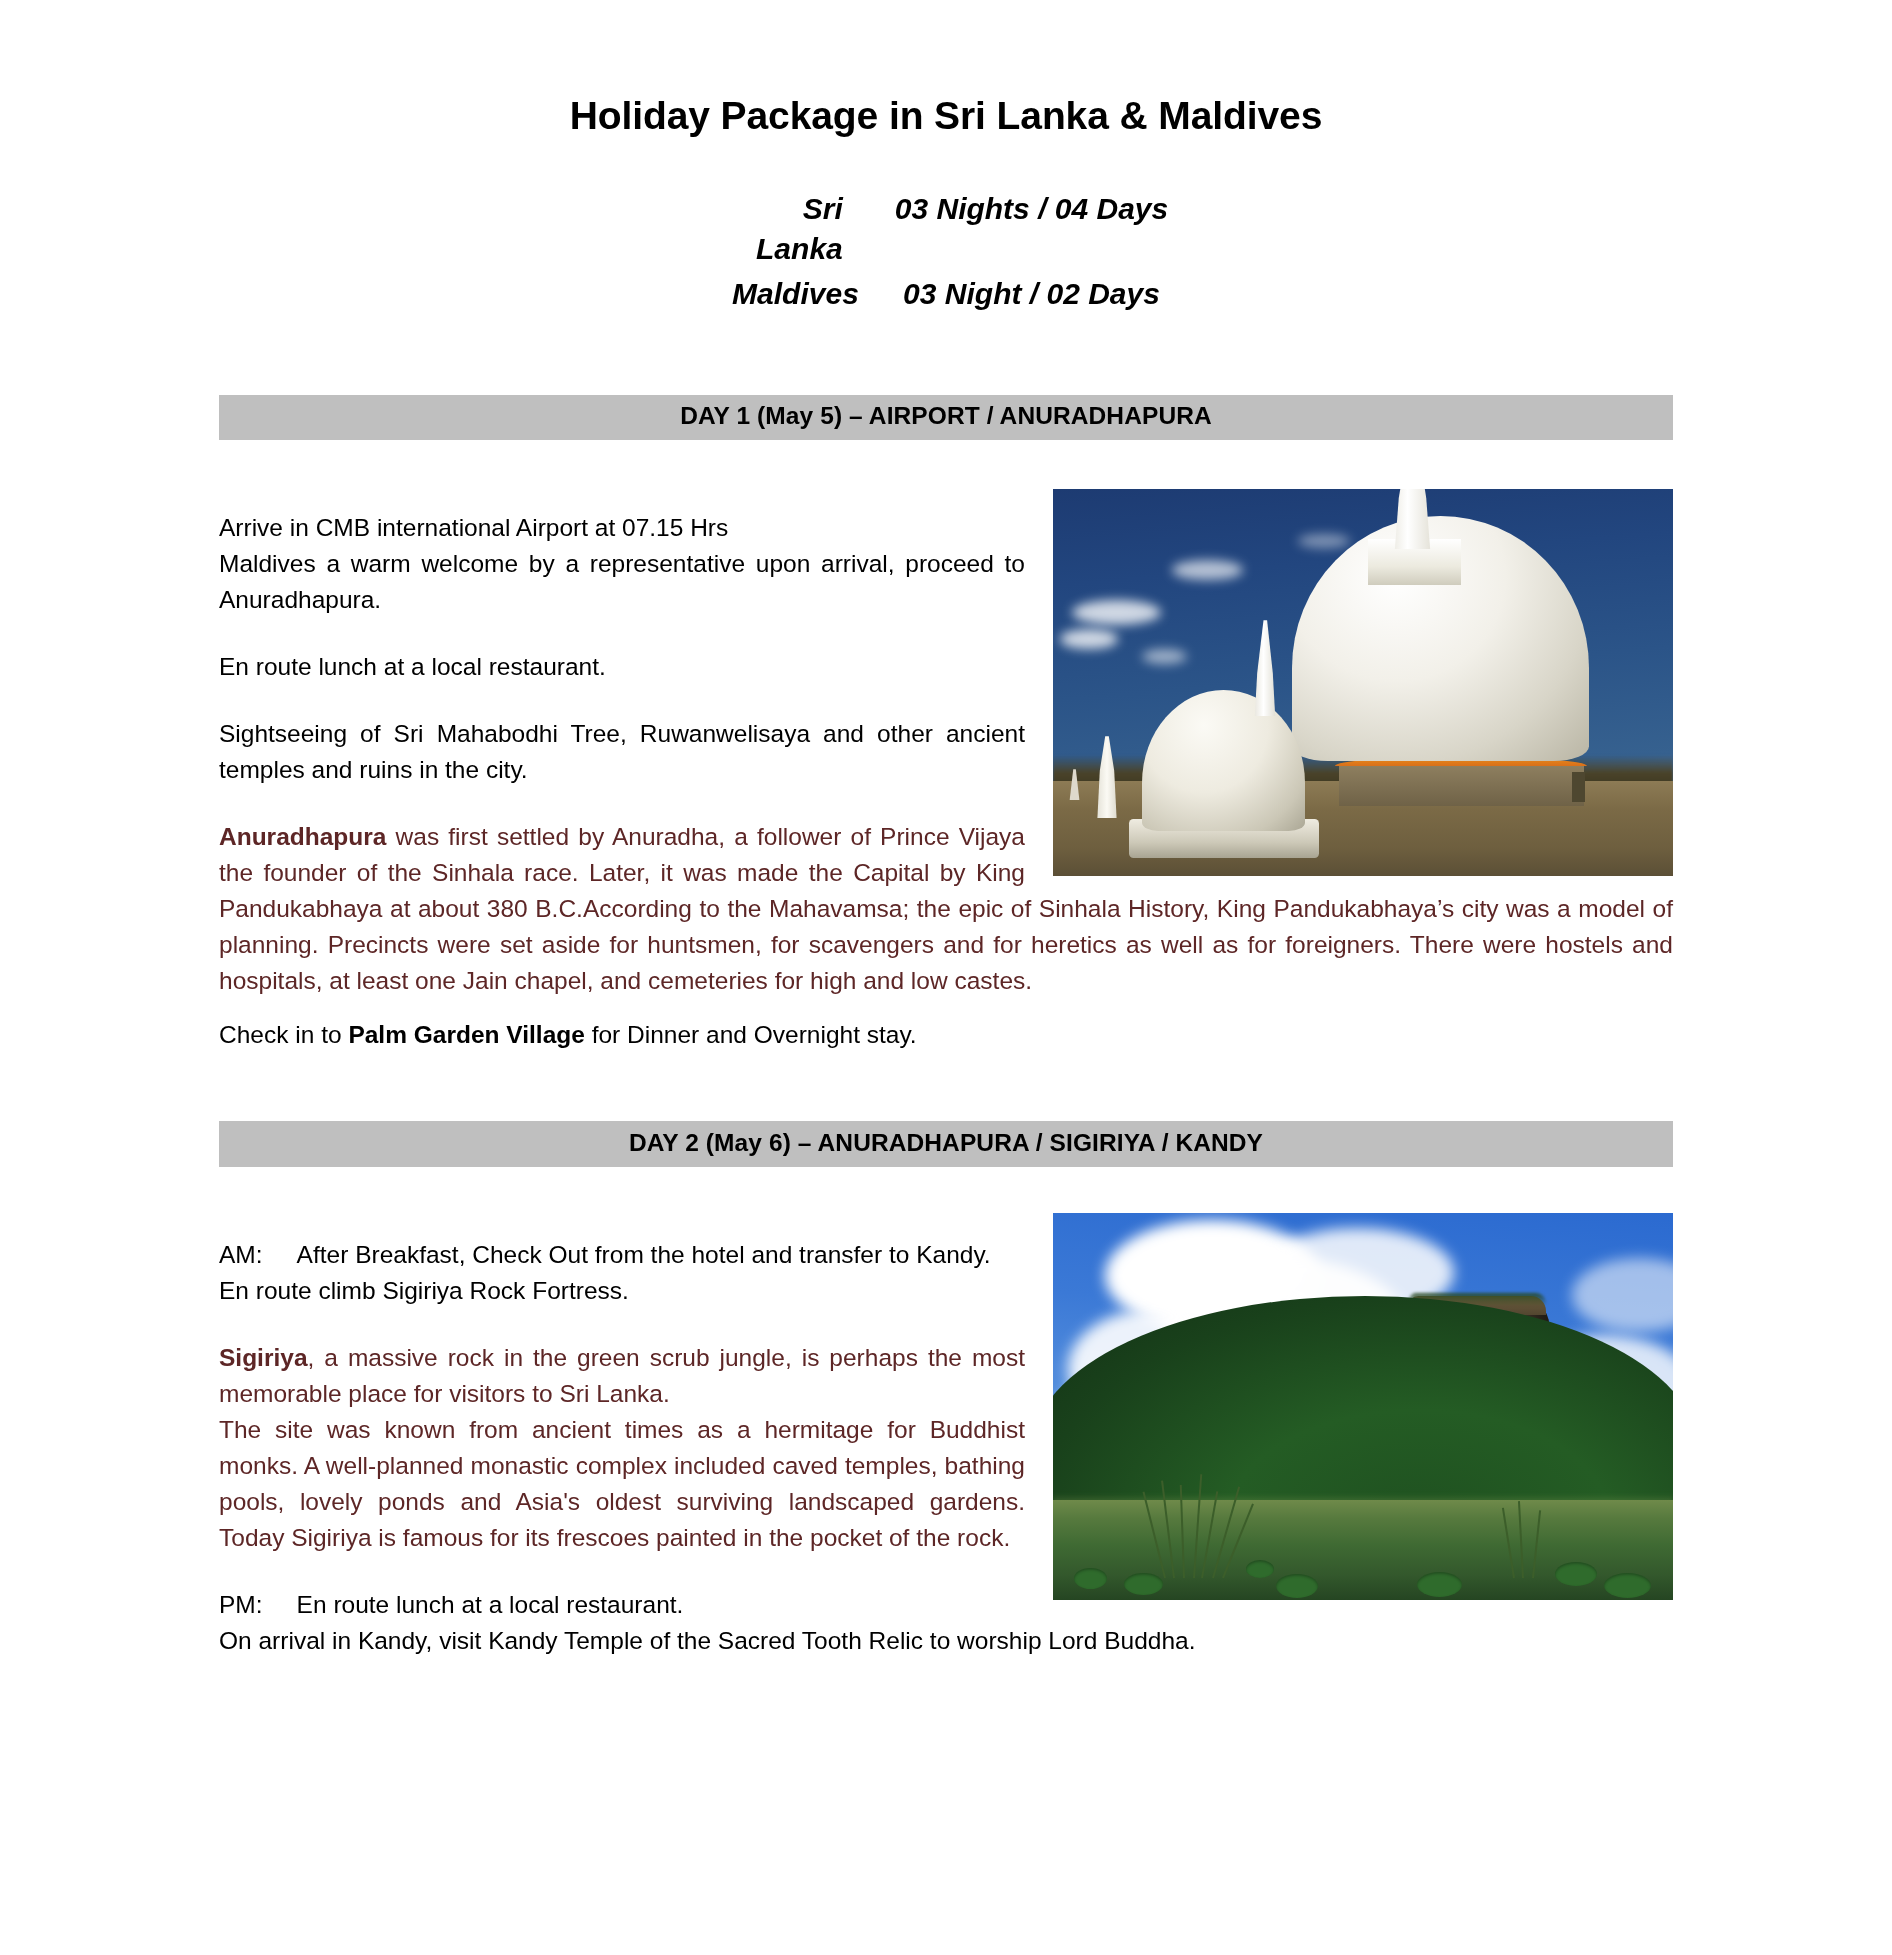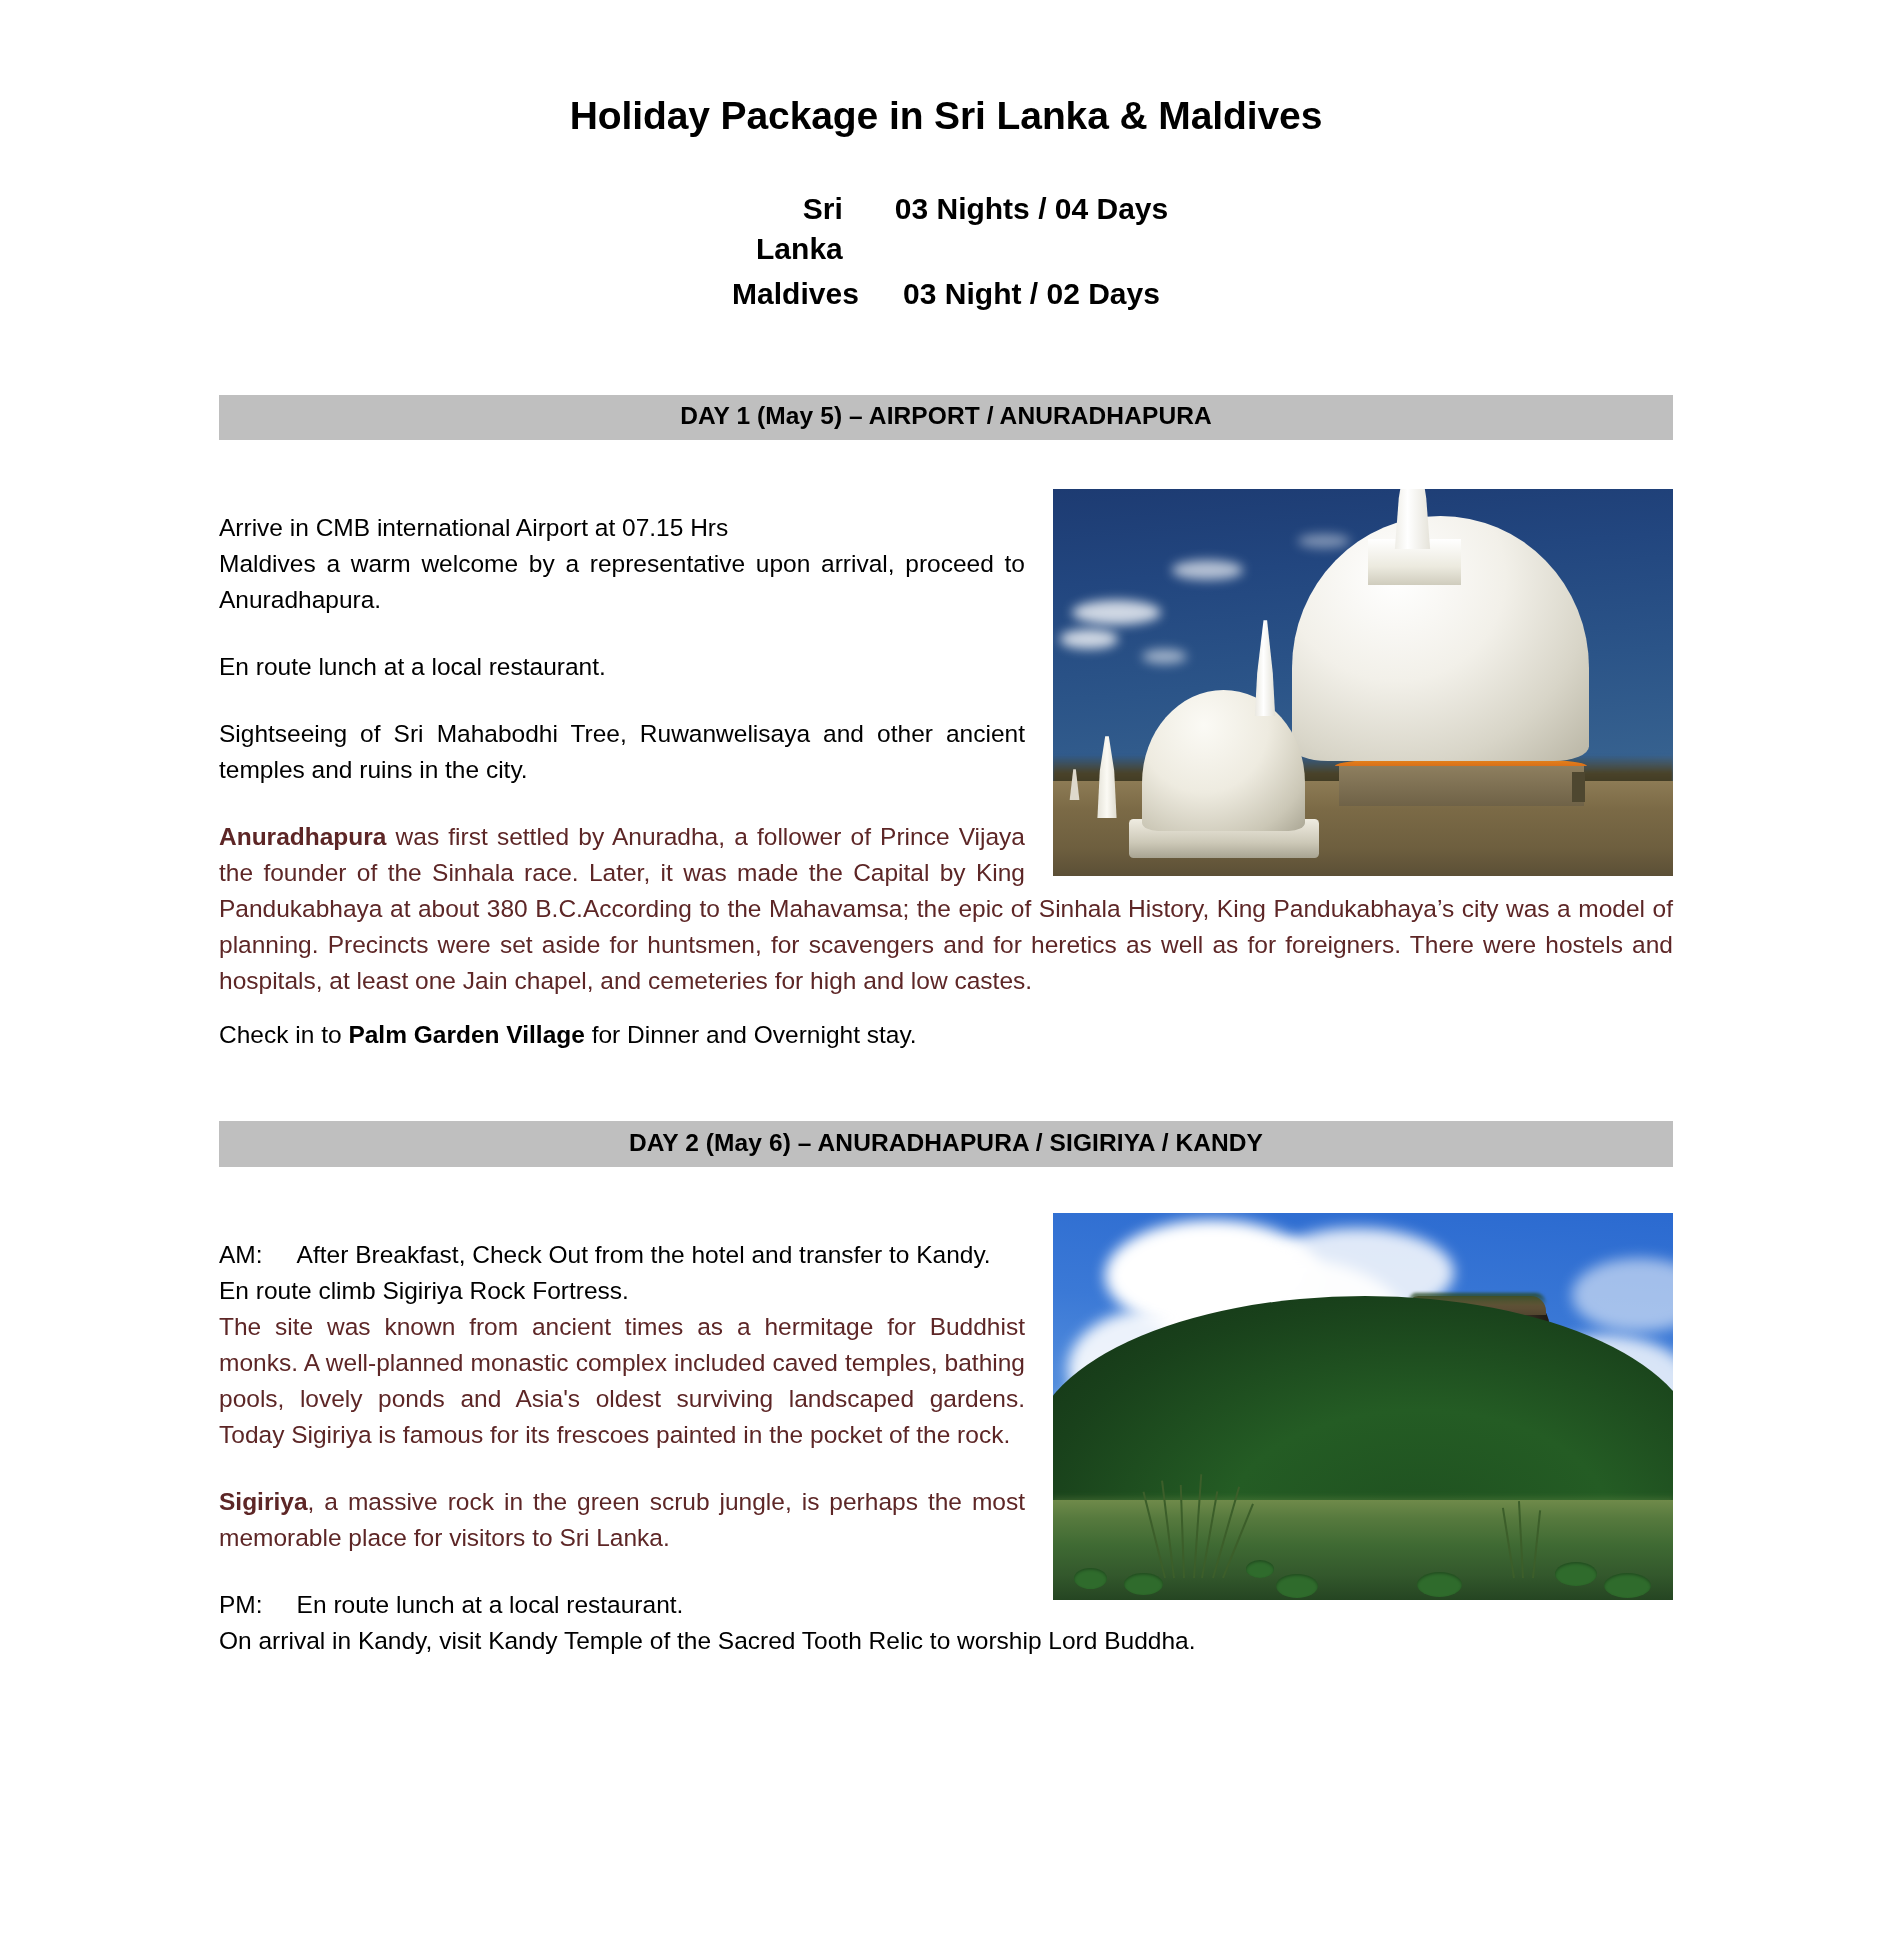--- a/index.html
+++ b/index.html
@@ -35,20 +35,21 @@
     color: #000;
     line-height: 1.2;
   }
 
   .summary {
     margin-top: 49px;
     display: flex;
     flex-direction: column;
     align-items: center;
     gap: 4.5px;
+    font-style: italic;
   }
   .summary-row {
     display: flex;
     font-size: 30px;
     font-weight: bold;
     line-height: 1.35;
   }
   .summary-label {
     width: 171px;
     text-align: right;
@@ -354,22 +355,22 @@
         <div class="lily" style="left:223px;bottom:1.5px;width:42px;height:24px;"></div>
         <div class="lily" style="left:364px;bottom:3px;width:45px;height:25px;"></div>
         <div class="lily" style="left:502px;bottom:13.4px;width:42px;height:24px;"></div>
         <div class="lily" style="left:551px;bottom:1.5px;width:47px;height:25px;"></div>
       </div>
     </div>
 
     <p class="body-text p-pad-top"><span class="bold-none">AM:</span>&nbsp;&nbsp;&nbsp;&nbsp;&nbsp;<span>After Breakfast, Check Out from the hotel and transfer to Kandy.</span></p>
     <p class="body-text nojust">En route climb Sigiriya Rock Fortress.</p>
 
+    <p class="body-text maroon gap-sm"><span class="bold">Sigiriya</span><span>, a massive rock in the green scrub jungle, is perhaps the most memorable place for visitors to Sri Lanka.</span></p>
+
     <p class="body-text maroon">The site was known from ancient times as a hermitage for Buddhist monks. A well-planned monastic complex included caved temples, bathing pools, lovely ponds and Asia's oldest surviving landscaped gardens. Today Sigiriya is famous for its frescoes painted in the pocket of the rock.</p>
-
-    <p class="body-text maroon gap-sm"><span class="bold">Sigiriya</span><span>, a massive rock in the green scrub jungle, is perhaps the most memorable place for visitors to Sri Lanka.</span></p>
 
     <p class="body-text nojust gap-sm"><span>PM:</span>&nbsp;&nbsp;&nbsp;&nbsp;&nbsp;<span>En route lunch at a local restaurant.</span></p>
     <p class="body-text nojust">On arrival in Kandy, visit Kandy Temple of the Sacred Tooth Relic to worship Lord Buddha.</p>
   </div>
 
 </div>
 
 
 </body></html>

